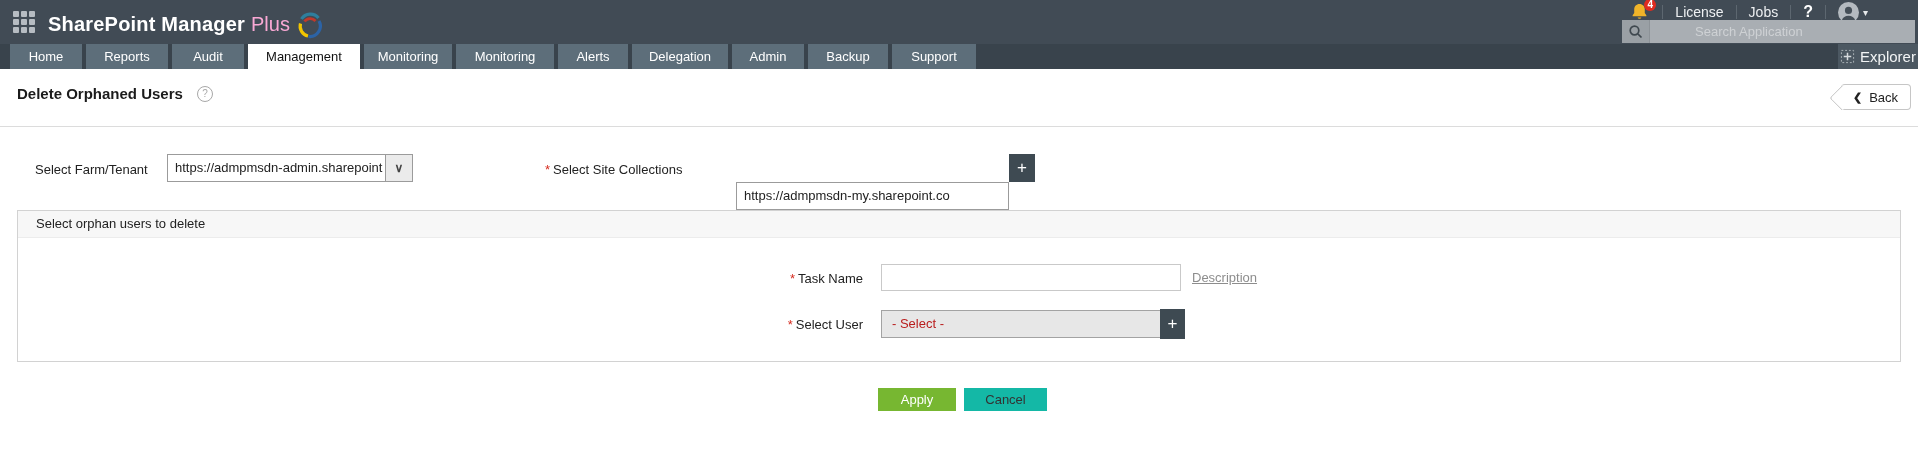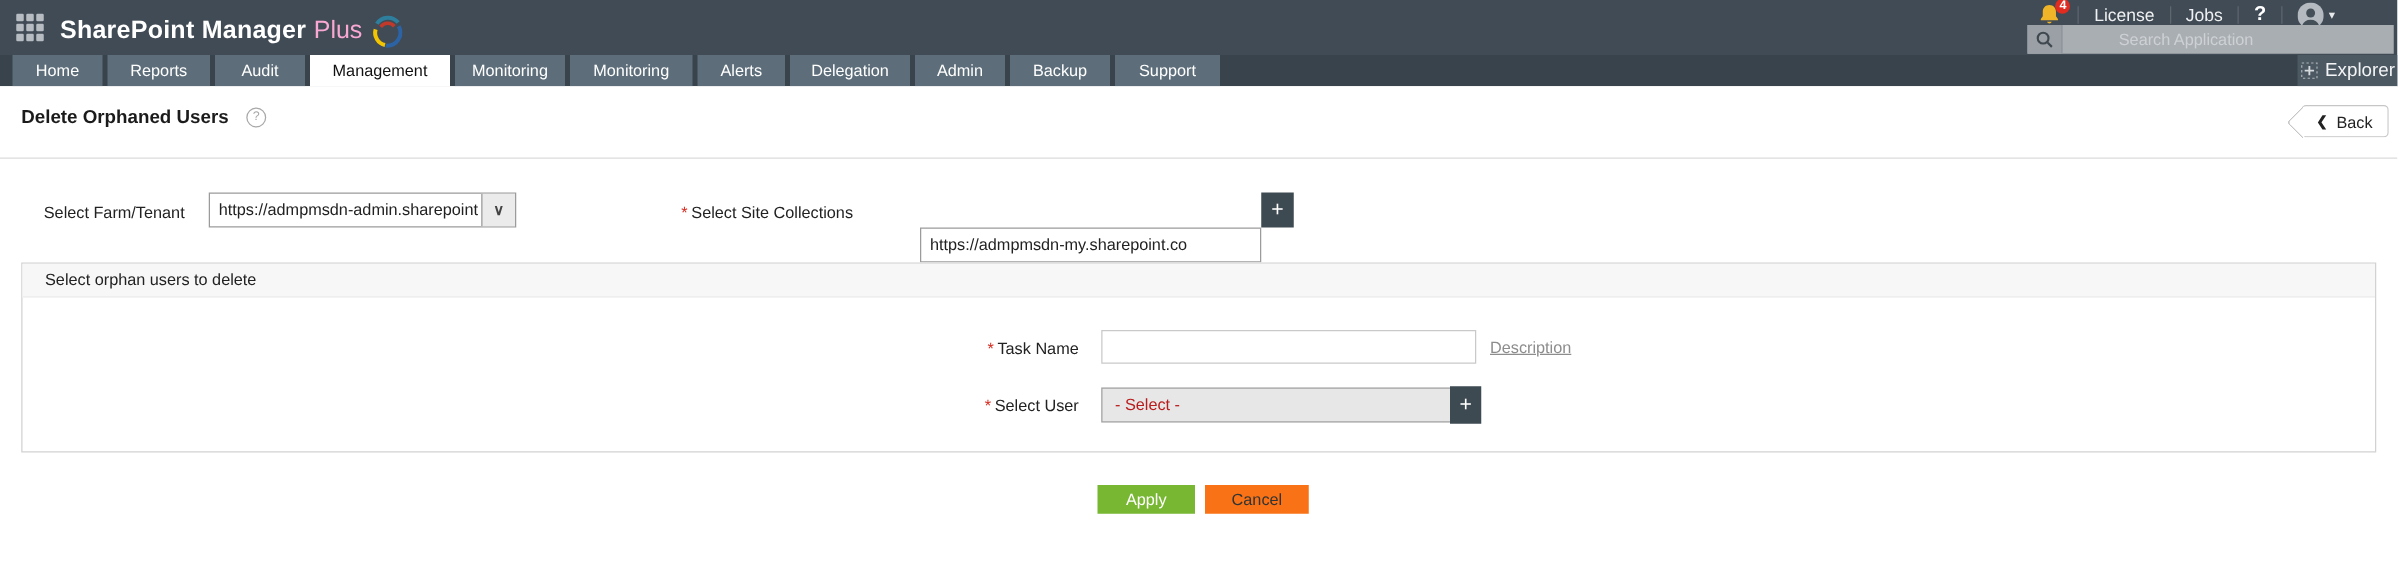--- a/index.html
+++ b/index.html
@@ -97,21 +97,21 @@
   .user-select { position:absolute; left:881px; top:310px; width:280px; height:28px;
     background:#e7e7e7; border:1px solid #a3a3a3; font-size:13px; line-height:26px;
     padding:0 10px; color:#b91c1c; cursor:pointer; }
   .user-add { left:1160px; top:309px; width:25px; height:30px; }
 
   
   .apply-btn { position:absolute; left:878px; top:388px; width:78px; height:23px;
     background:#77b731; color:#fff; border:none; font-size:13px; cursor:pointer;
     font-family:"Liberation Sans", sans-serif; }
   .cancel-btn { position:absolute; left:964px; top:388px; width:83px; height:23px;
-    background:#f97316; color:#333; border:none; font-size:13px; cursor:pointer;
+    background:#14b8a6; color:#333; border:none; font-size:13px; cursor:pointer;
     font-family:"Liberation Sans", sans-serif; }
 </style>
 </head>
 <body>
 
 <div class="topbar">
   <div class="grid-icon">
     <span></span>
       <span></span>
       <span></span>

